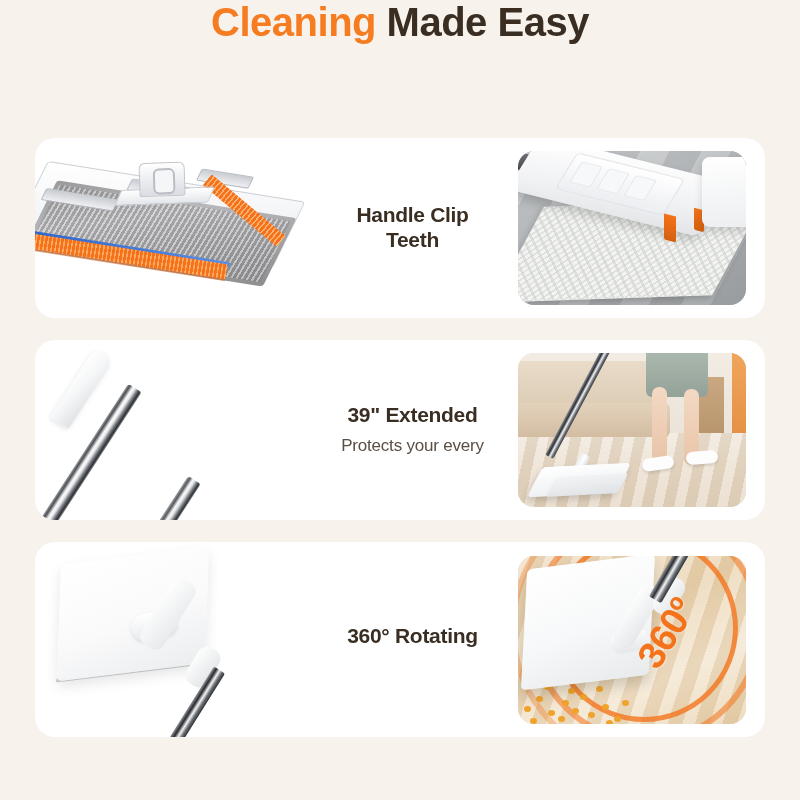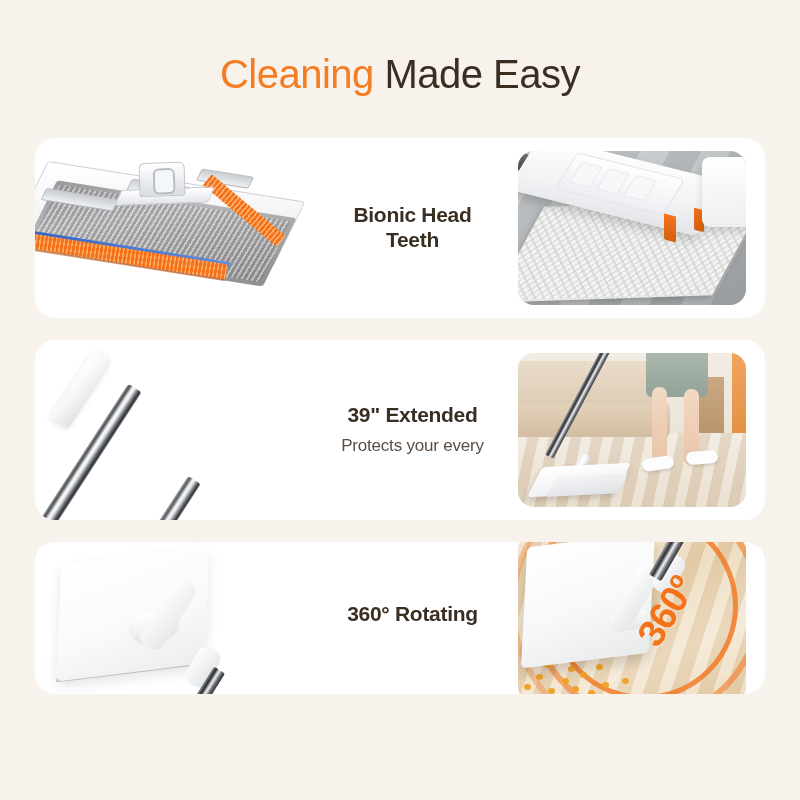--- a/index.html
+++ b/index.html
@@ -9,23 +9,22 @@
     height: 800px;
     background: #F7F2EC;
     font-family: "Liberation Sans", sans-serif;
     overflow: hidden;
     position: relative;
   }
 
   
   .page-title {
     text-align: center;
-    padding-top: 52px;
     font-size: 40px;
-    font-weight: normal;
+    font-weight: bold;
     letter-spacing: -0.5px;
     line-height: 1.1;
   }
   .title-accent { color: #F57C20; }
   .title-main   { color: #3A2E23; }
 
   
   .cards {
     position: absolute;
     left: 35px;
@@ -35,21 +34,21 @@
   .card {
     position: relative;
     background: #FFFFFF;
     border-radius: 20px;
     height: 180px;
     margin-bottom: 22px;
     display: flex;
     align-items: center;
     overflow: hidden;
   }
-  .card-3 { height: 152px; gap: 11px; }
+  .card-3 { height: 195px; gap: 11px; }
 
   
   .product-pane {
     position: relative;
     width: 272px;
     height: 100%;
     flex: 0 0 272px;
     overflow: hidden;
   }
 
@@ -514,21 +513,21 @@
         <div class="teeth-blue"></div>
         <div class="teeth teeth-front"></div>
         <div class="teeth teeth-right"></div>
         <div class="mh-bracket-base"></div>
         <div class="mh-bracket"></div>
       </div>
     </div>
 
     <div class="text-pane">
       <div class="feat-title">
-        <div>Bionic Head</div>
+        <div>Handle Clip</div>
         <div>Teeth</div>
       </div>
     </div>
 
     <div class="photo-pane">
       <div class="ph1-bg"></div>
       <div class="ph1-cloth"></div>
       <div class="ph1-head-dark"></div>
       <div class="ph1-head"></div>
       <div class="ph1-tray">

